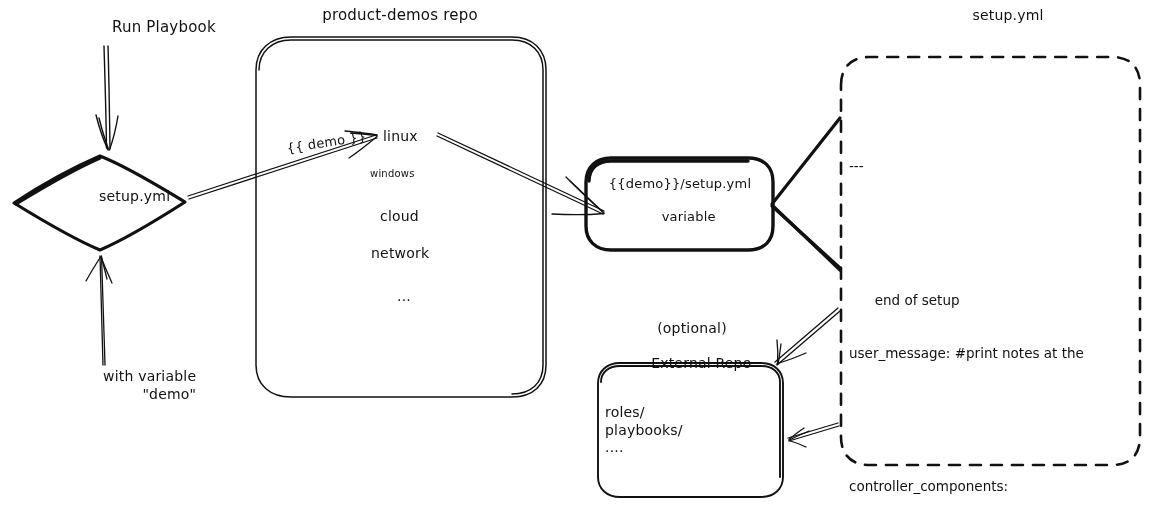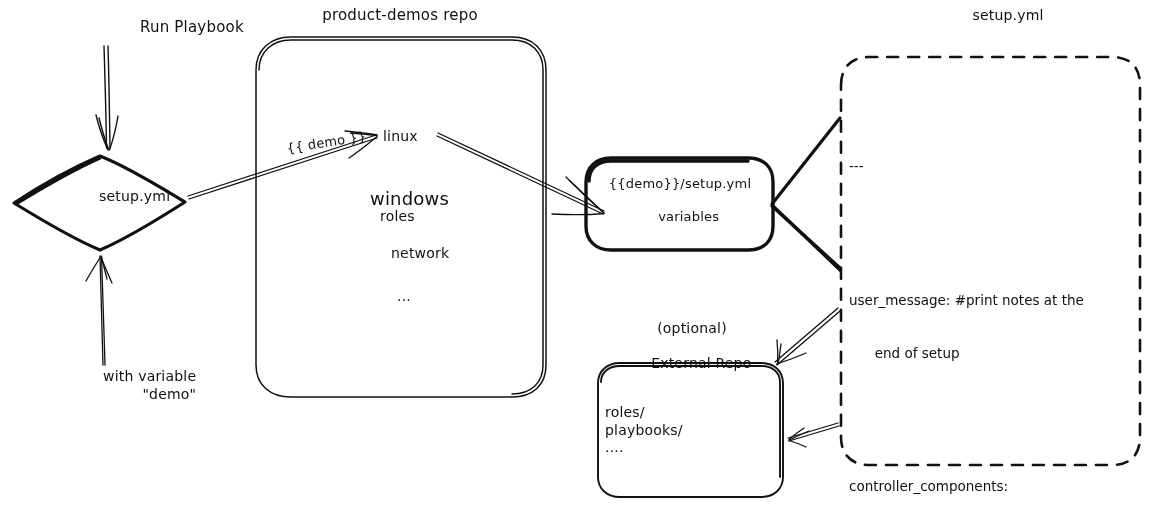--- a/index.html
+++ b/index.html
@@ -32,31 +32,31 @@
     white-space: pre;
     line-height: 1.25;
     letter-spacing: 0.2px;
   }
   .ctr {
     text-align: center;
     transform: translateX(-50%);
   }
 
   
-  .t-run-playbook   { left: 112px; top: 18px;  font-size: 15px; margin-left: 28px; }
+  .t-run-playbook   { left: 112px; top: 18px;  font-size: 15px; }
   .t-withvar        { left: 103px; top: 368px; font-size: 14px; }
   .t-setupyml-node  { left: 99px;  top: 188px; font-size: 14px; }
 
   .t-repo-title     { left: 400px; top: 6px;   font-size: 15px; }
   .t-demo-arrow     { left: 287px; top: 141px; font-size: 13px; transform: rotate(-9deg); transform-origin: left center; }
 
   .t-linux          { left: 383px; top: 128px; font-size: 14px; text-align: right; }
-  .t-windows        { left: 370px; top: 188px; font-size: 18px; }
+  .t-windows        { left: 370px; top: 168px; font-size: 10px; }
   .t-cloud          { left: 380px; top: 208px; font-size: 14px; }
-  .t-network        { left: 371px; top: 245px; font-size: 14px; margin-left: 20px; }
+  .t-network        { left: 371px; top: 245px; font-size: 14px; }
   .t-dots           { left: 397px; top: 288px; font-size: 14px; }
 
   .t-vars           { left: 680px; top: 176px; font-size: 13px; }
 
   .t-setupyml-title { left: 1008px; top: 7px;  font-size: 14px; }
 
   .t-ext-title      { left: 692px; top: 320px; font-size: 14px; }
   .t-ext-body       { left: 605px; top: 404px; font-size: 14px; }
 
   .yml {
@@ -173,36 +173,36 @@
 
   <div class="lbl t-withvar" style="text-align:right">with variable
 "demo"</div>
 
   <div class="lbl t-repo-title ctr">product-demos repo</div>
 
   <div class="lbl t-demo-arrow">{{ demo }}</div>
 
   <div class="lbl t-linux">linux</div>
   <div class="lbl t-windows">windows</div>
-  <div class="lbl t-cloud">roles</div>
+  <div class="lbl t-cloud">cloud</div>
   <div class="lbl t-network">network</div>
   <div class="lbl t-dots">...</div>
 
   <div class="lbl t-vars ctr"><span>{{demo}}/setup.yml</span><br>
-    <span>variables</span></div>
+    <span>variable</span></div>
 
   <div class="lbl t-setupyml-title ctr">setup.yml</div>
 
   <div class="yml">
     <div class="blk">
       <div>---</div>
     </div>
     <div class="blk">
+      <div>      end of setup</div>
       <div>user_message: #print notes at the</div>
-      <div>      end of setup</div>
     </div>
     <div class="blk">
       <div>controller_components:</div>
       
       
       
       
       
     </div>
     

